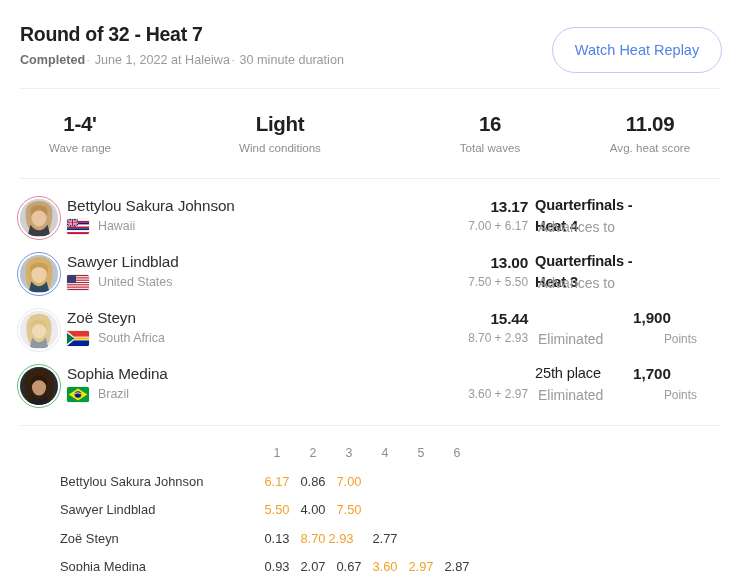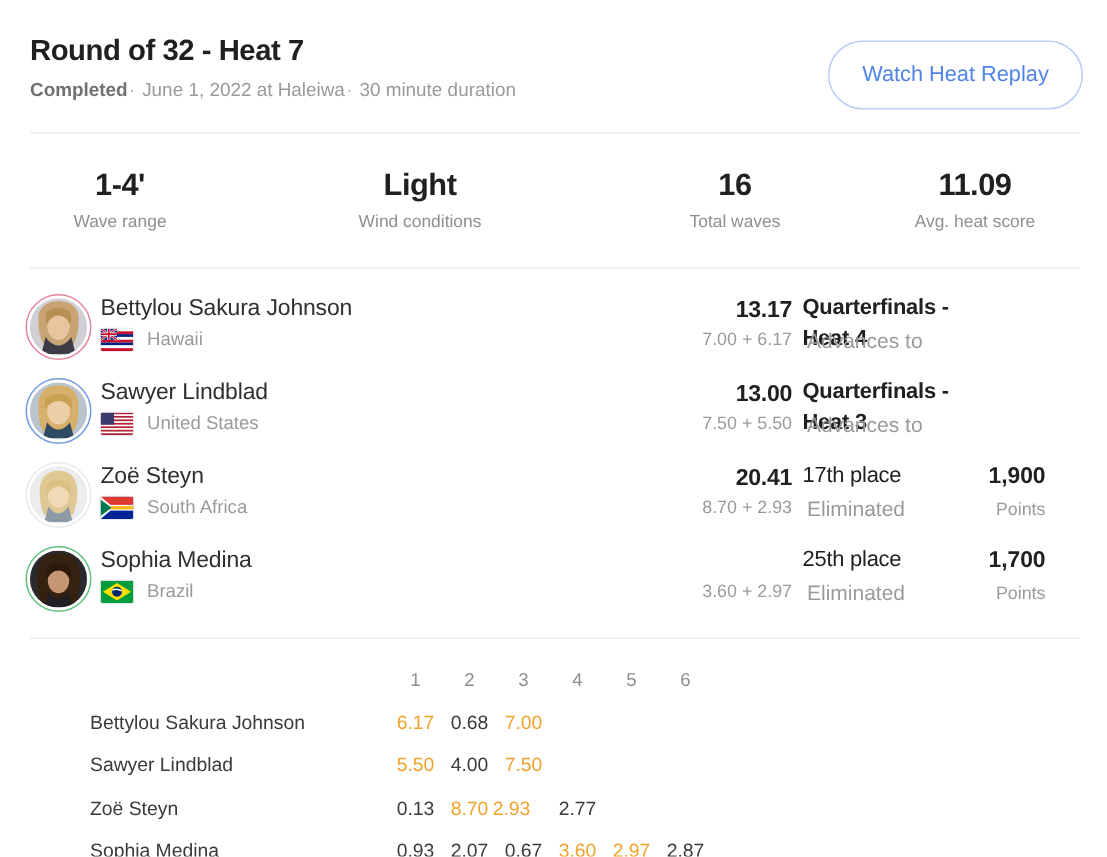--- a/index.html
+++ b/index.html
@@ -94,21 +94,21 @@
   .outcome {
     position: absolute; left: 535px; top: 4px; width: 130px;
     font-size: 14.6px; color: #202020; line-height: 21px; letter-spacing: -0.15px;
   }
   .outcome.bold { font-weight: bold; }
   .outcome-sub {
     position: absolute; left: 538px; top: 28px; width: 140px;
     font-size: 14px; color: #9a9a9e; line-height: 16px;
   }
   .pts {
-    position: absolute; right: 41px; top: 4px; width: 90px; text-align: right;
+    position: absolute; right: 41px; top: 4px; width: 90px; text-align: center;
     font-size: 15.2px; font-weight: bold; color: #202020; line-height: 21px;
   }
   .pts-sub {
     position: absolute; right: 41px; top: 28px; width: 90px; text-align: right;
     font-size: 11.9px; color: #9a9a9e; line-height: 16px;
   }
 
   
   .wavetable { position: absolute; left: 0; top: 424px; right: 0; }
   .wt-row { position: relative; height: 28.5px; }
@@ -261,23 +261,22 @@
             <rect width="22" height="15" fill="#002395"></rect>
             <rect width="22" height="7.5" fill="#de3831"></rect>
             <path d="M0 0 L0 15 L9 7.5 Z" fill="#fff"></path>
             <path d="M0 2 L0 13 L7.5 7.5 Z" fill="#007a4d"></path>
             <rect x="7" y="5.6" width="15" height="3.8" fill="#fff"></rect>
             <rect x="7" y="6.4" width="15" height="2.2" fill="#ffb612"></rect>
           </svg>
         </span>
         <span class="acountry">South Africa</span>
       </div>
-      <div class="score-main">20.41</div>
+      <div class="score-main">15.44</div>
       <div class="score-sub">8.70 + 2.93</div>
-      <div class="outcome">17th place</div>
       <div class="outcome-sub">Eliminated</div>
       <div class="pts">1,900</div>
       <div class="pts-sub">Points</div>
     </div>
 
     <div class="arow">
       <div class="avatar" style="border-color: rgb(95, 193, 122);">
         <div class="inner">
           <svg viewBox="0 0 40 40">
             <rect width="40" height="40" fill="#2a2a2e"></rect>
@@ -318,21 +317,21 @@
       <div class="wt-cell" style="left:296px">2</div>
       <div class="wt-cell" style="left:332px">3</div>
       <div class="wt-cell" style="left:368px">4</div>
       <div class="wt-cell" style="left:404px">5</div>
       <div class="wt-cell" style="left:440px">6</div>
     </div>
 
     <div class="wt-row">
       <div class="wt-name">Bettylou Sakura Johnson</div>
       <div class="wt-cell counted" style="left:260px">6.17</div>
-      <div class="wt-cell" style="left:296px">0.68</div>
+      <div class="wt-cell" style="left:296px">0.86</div>
       <div class="wt-cell counted" style="left:332px">7.00</div>
       <div class="wt-cell" style="left:368px"></div>
       <div class="wt-cell" style="left:404px"></div>
       <div class="wt-cell" style="left:440px"></div>
     </div>
 
     <div class="wt-row">
       <div class="wt-name">Sawyer Lindblad</div>
       <div class="wt-cell counted" style="left:260px">5.50</div>
       <div class="wt-cell" style="left:296px">4.00</div>

